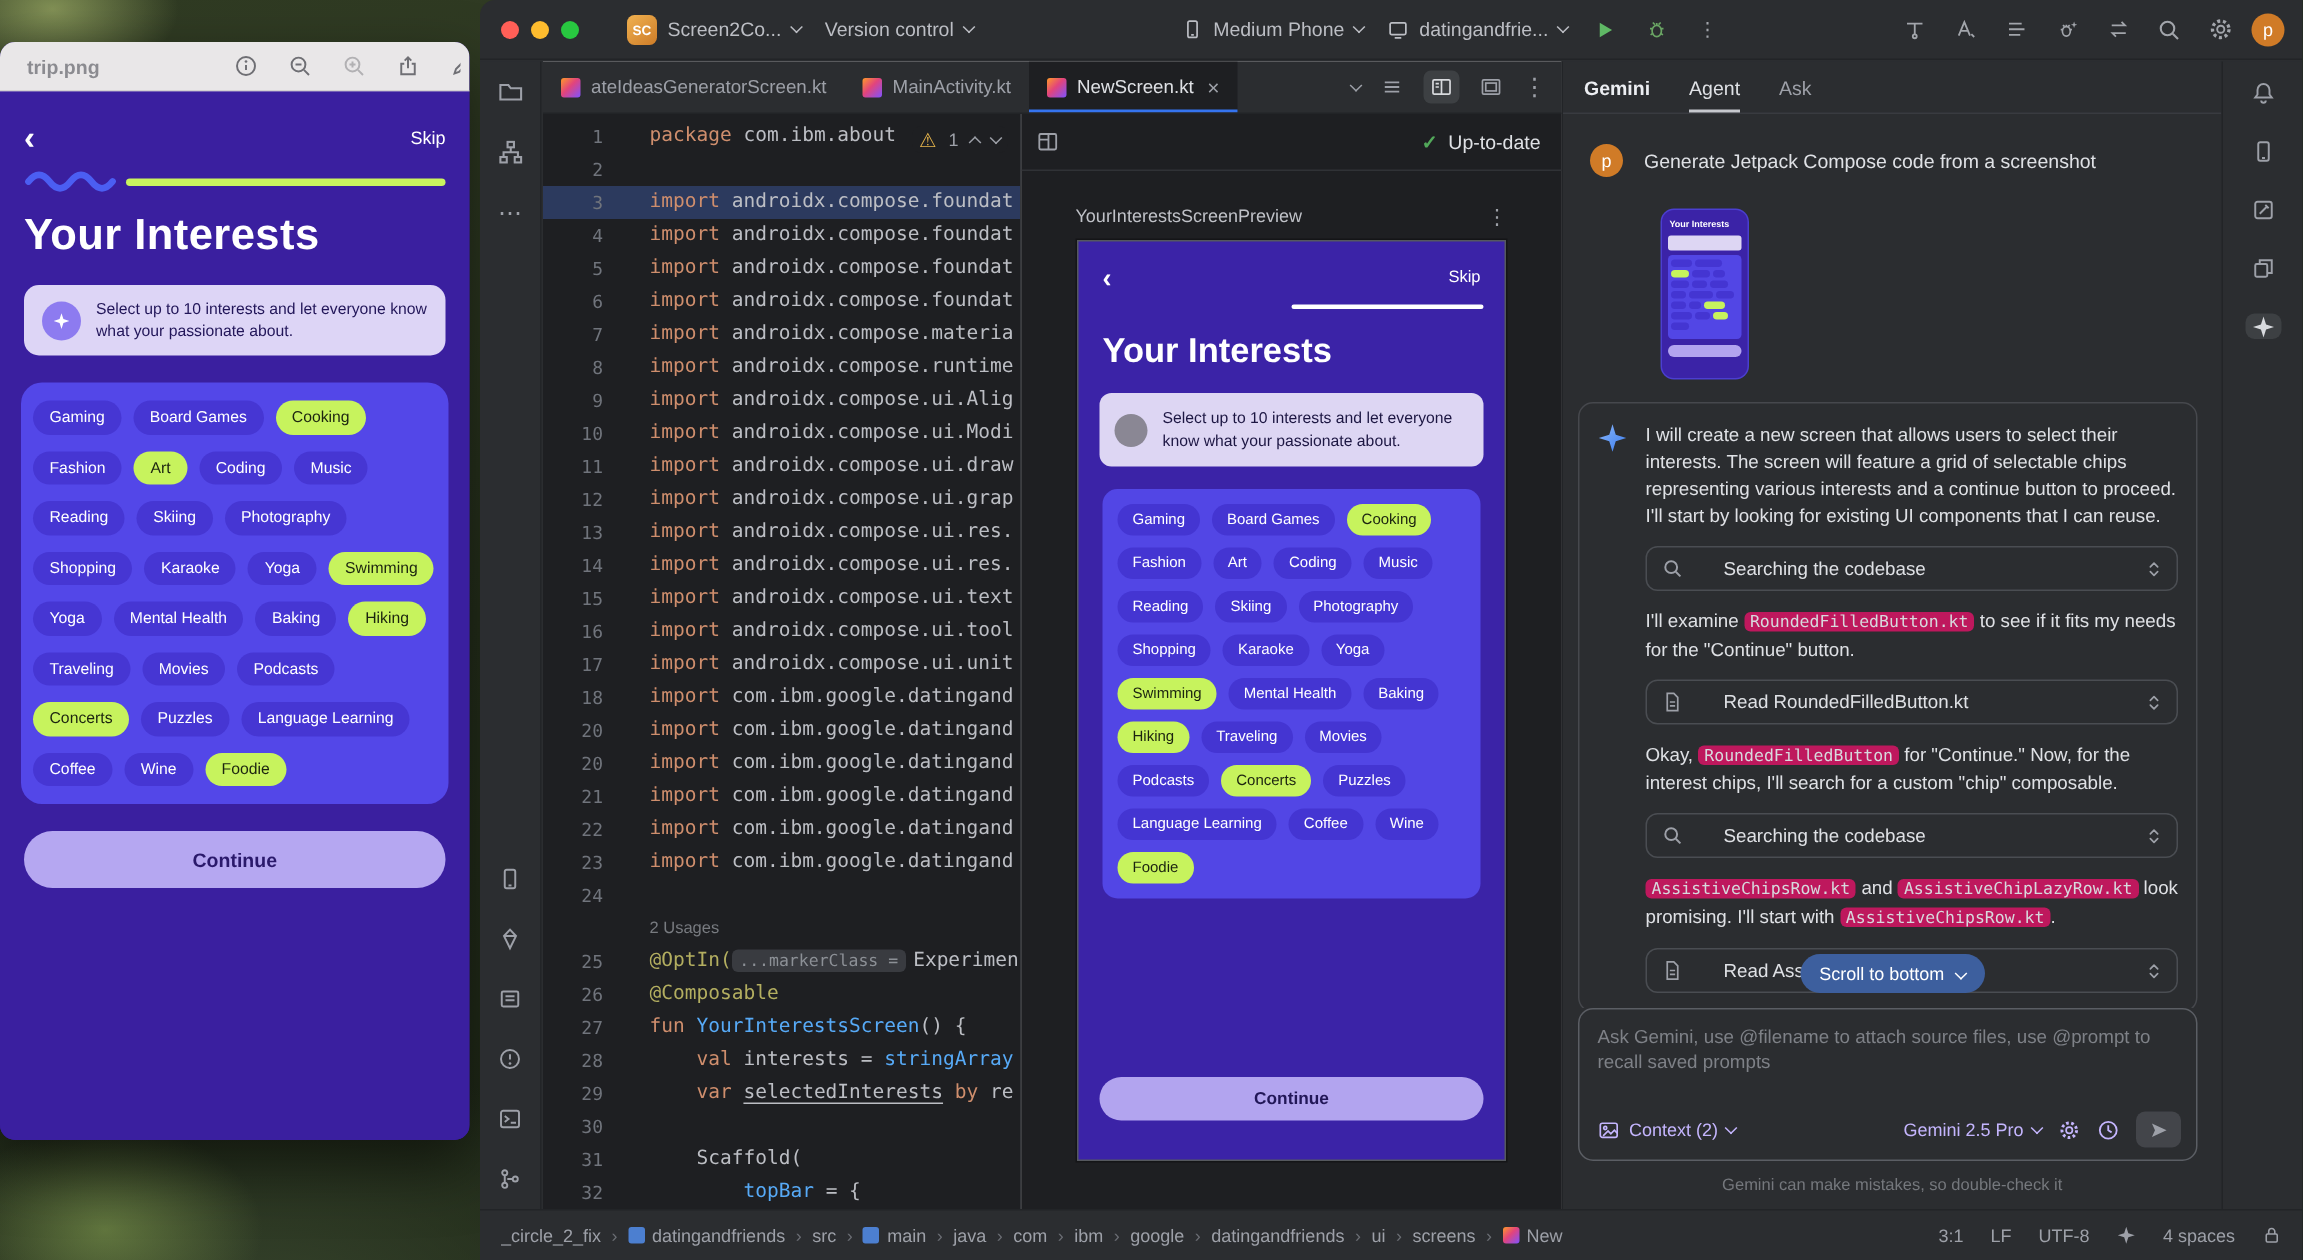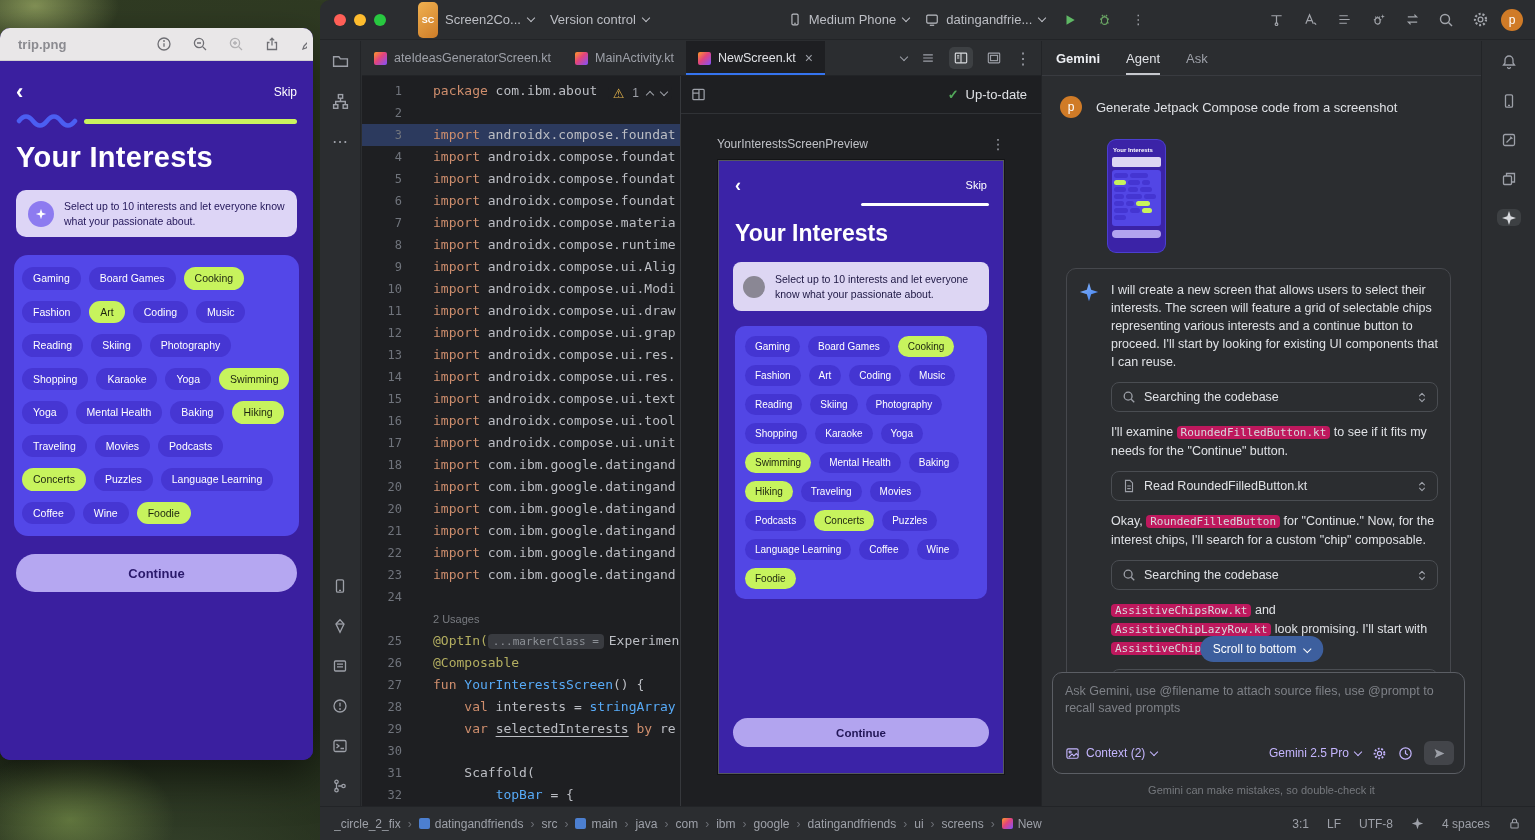--- a/index.html
+++ b/index.html
@@ -34,21 +34,21 @@
 .chip{font-size:10.5px;padding:6px 11px;border-radius:14px;background:#4636d3;color:#fff;line-height:1;white-space:nowrap}
 .chip.on{background:#c7f35d;color:#1c2410}
 .m-btn{margin:18px 16px 0;height:38px;border-radius:22px;background:#b5a7f1;color:#2a196b;font-weight:bold;font-size:13px;display:flex;align-items:center;justify-content:center}
 
 
 .ide{position:absolute;left:320px;top:0;right:0;bottom:0;background:#2b2d30;border-top-left-radius:10px;overflow:hidden;color:#bcbec4}
 .titlebar{height:40px;display:flex;align-items:center;padding:0 12px 0 14px;gap:8px;border-bottom:1px solid #222427;font-size:13px}
 .lights{display:flex;gap:8px;margin-right:20px}
 .light{width:12px;height:12px;border-radius:50%}
 .l-red{background:#ff5f57}.l-yel{background:#febc2e}.l-grn{background:#28c840}
-.sc-badge{width:20px;height:36px;border-radius:5px;background:linear-gradient(140deg,#f0b150,#cd7c28);color:#fff;font-size:9px;font-weight:bold;display:flex;align-items:center;justify-content:center}
+.sc-badge{width:20px;height:20px;border-radius:5px;background:linear-gradient(140deg,#f0b150,#cd7c28);color:#fff;font-size:9px;font-weight:bold;display:flex;align-items:center;justify-content:center}
 .tb-item{display:flex;align-items:center;gap:7px;padding:0 4px;white-space:nowrap}
 .chev{display:inline-block;width:6px;height:6px;border-right:1.6px solid currentColor;border-bottom:1.6px solid currentColor;transform:rotate(45deg);margin-top:-3px}
 .chev.up{transform:rotate(-135deg);margin-top:3px}
 .sp1{flex:1.2}.sp2{flex:1}
 .tb-ic{width:26px;display:flex;justify-content:center;color:#a2a5ab}
 .avatar{width:22px;height:22px;border-radius:50%;background:#d07b27;color:#fff;font-size:12px;display:flex;align-items:center;justify-content:center;flex:none}
 .kot{display:inline-block;border-radius:2px;background:linear-gradient(135deg,#ff9a28,#e2447c 45%,#7f52ff)}
 .kot13{width:13px;height:13px}.kot11{width:11px;height:11px}
 
 .lstrip{position:absolute;left:0;top:41px;bottom:34px;width:41px;border-right:1px solid #222427;background:#2b2d30;display:flex;flex-direction:column;align-items:center;padding:12px 0;gap:23px;color:#9da0a8}
@@ -108,27 +108,27 @@
 .gchat{position:absolute;left:0;right:0;top:35px;bottom:134px;overflow:hidden;padding:20px 16px 0 10px}
 .guser{display:flex;gap:14px;align-items:center;padding-left:8px}
 .gumsg{font-size:13px;color:#dfe1e5}
 .gthumb{margin:22px 0 0 56px;width:57px;height:112px;border-radius:8px;background:#3b23a7;display:flex;flex-direction:column;box-shadow:0 0 0 1px #4b3fd0;overflow:hidden;color:#fff}
 .t-title{font-size:6px;font-weight:bold;margin:7px 5px 0;white-space:nowrap}
 .t-card{height:10px;margin:4px 4px 0;background:#ddd6f3;border-radius:2px}
 .t-chips{margin:3px 4px 0;background:#5246e5;border-radius:3px;padding:3px 2px;display:flex;flex-wrap:wrap;gap:2px;height:56px;align-content:flex-start}
 .t-chips span{height:5px;border-radius:2.5px;background:#4435d2}
 .t-chips .lime{background:#c7f35d}
 .t-btn{height:8px;margin:4px 4px 0;background:#b2a4ef;border-radius:4px}
-.gcard{margin:16px 14px 0;border:1px solid #46484d;border-radius:10px;padding:12px;display:flex;gap:12px;align-items:flex-start}
+.gcard{margin:16px 0 0;border:1px solid #46484d;border-radius:10px;padding:12px;display:flex;gap:12px;align-items:flex-start}
 .gstar{flex:none;margin-top:1px}
 .gcontent{flex:1;min-width:0}
 .gcontent>*+*{margin-top:11px}
 .gpara{font-size:12.5px;line-height:18px;color:#dfe1e5}
 .icode{font-family:"DejaVu Sans Mono",monospace;font-size:11px;background:#be185d;border-radius:4px;padding:0 4px;color:#d7d9dd}
-.tool-row{height:30px;border:1px solid #4a4d52;border-radius:8px;display:flex;align-items:center;gap:8px;padding:0 10px;color:#dfe1e5;font-size:12.5px;background:#2b2d30}
+.tool-row{height:30px;border:1px solid #4a4d52;border-radius:8px;display:flex;align-items:center;gap:27px;padding:0 10px;color:#dfe1e5;font-size:12.5px;background:#2b2d30}
 .tool-row .tlabel{flex:1;white-space:nowrap;overflow:hidden}
 .scrollpill{position:absolute;left:50%;bottom:10px;transform:translateX(-50%);background:#3d5f9e;color:#fff;font-size:12px;border:none;border-radius:14px;padding:6px 13px;display:flex;align-items:center;gap:8px;font-family:inherit}
 .scrollpill .chev{margin-top:-1px}
 .ginput{position:absolute;left:10px;right:16px;bottom:32px;height:102px;border:1px solid #5b5e64;border-radius:10px;padding:10px 12px;background:#2b2d30}
 .gph{font-size:12.5px;color:#7e8187;line-height:17px;max-width:390px}
 .gctrl{position:absolute;left:12px;right:10px;bottom:8px;display:flex;align-items:center;gap:8px;color:#c4b5fd;font-size:12px}
 .gctx{display:flex;align-items:center;gap:6px}
 .gright{margin-left:auto;display:flex;align-items:center;gap:11px}
 .gsend{width:30px;height:24px;background:#43454a;border-radius:6px;display:flex;align-items:center;justify-content:center}
 .gfoot{position:absolute;left:0;right:0;bottom:10px;text-align:center;font-size:11px;color:#75787d}

